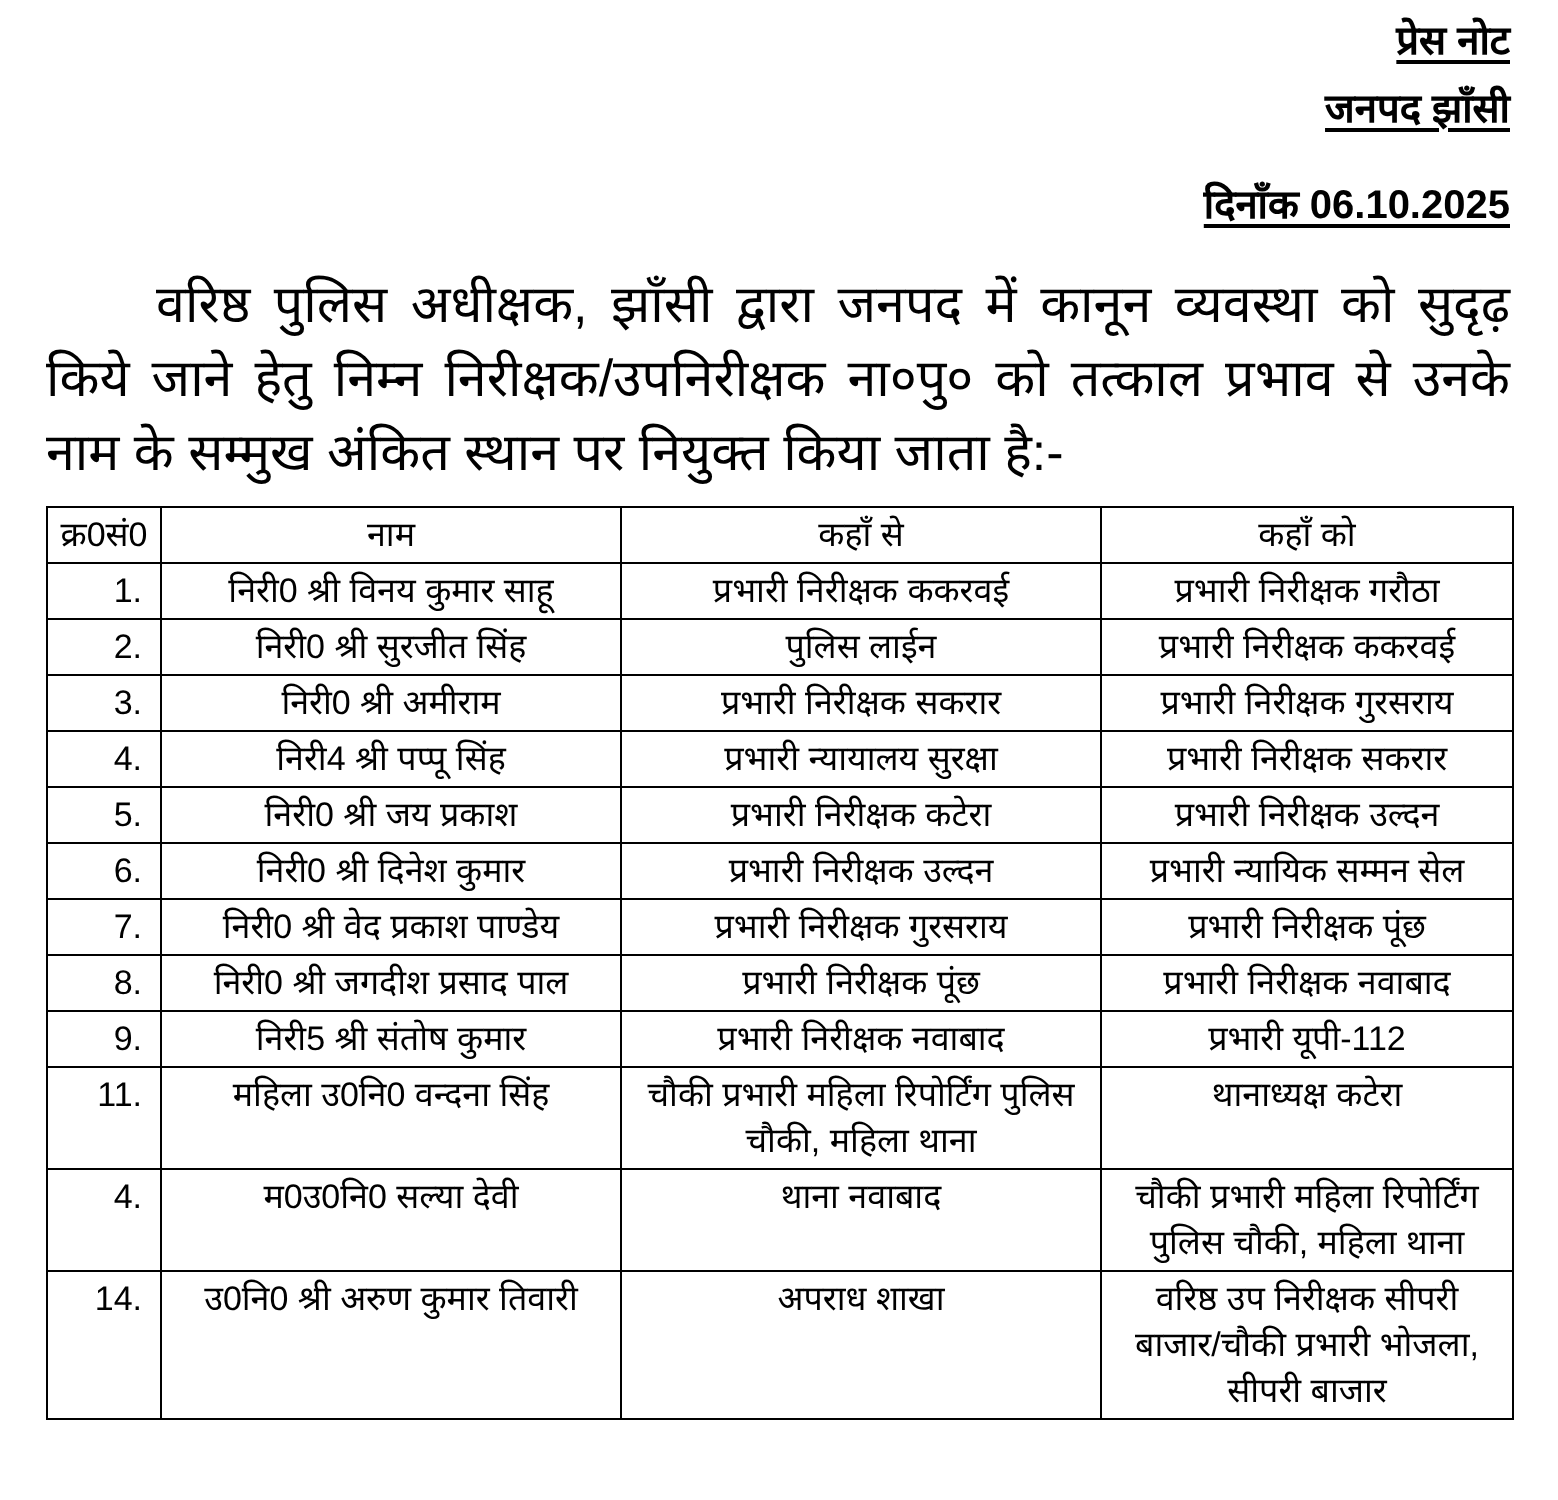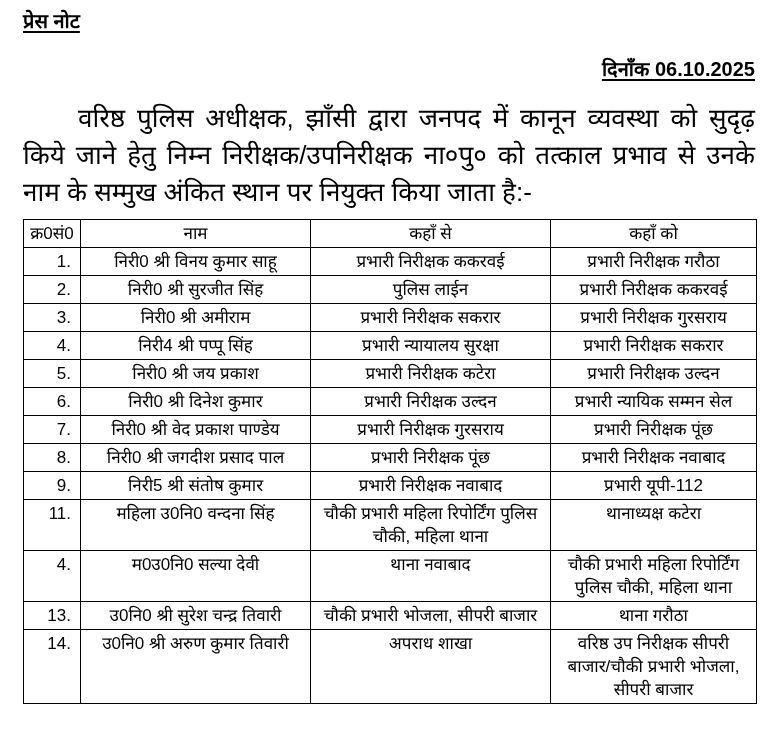--- a/index.html
+++ b/index.html
@@ -11,21 +11,21 @@
     width: 779px;
     height: 750px;
     overflow: hidden;
     color: #000000;
     font-family: "Liberation Sans", "DejaVu Sans", sans-serif;
   }
   .doc {
     padding: 8px 24px 0 23px;
   }
   .title {
-    text-align: left;
+    text-align: right;
     font-size: 20px;
     font-weight: bold;
     line-height: 26px;
     margin: 0 0 8px 0;
   }
   .title span, .date-line span {
     text-decoration: underline;
     text-underline-offset: 3px;
   }
   .date-line {
@@ -69,20 +69,23 @@
 </style>
 </head>
 <body>
 
 <div class="doc">
 
   <div class="title">
     <span>प्रेस नोट</span>
   </div>
 
+  <div class="title">
+    <span>जनपद झाँसी</span>
+  </div>
 
   <div class="date-line">
     <span>दिनाँक 06.10.2025</span>
   </div>
 
   <p class="intro">वरिष्ठ पुलिस अधीक्षक, झाँसी द्वारा जनपद में कानून व्यवस्था को सुदृढ़ किये जाने हेतु निम्न निरीक्षक/उपनिरीक्षक ना०पु० को तत्काल प्रभाव से उनके नाम के सम्मुख अंकित स्थान पर नियुक्त किया जाता है:-</p>
 
   <table class="transfer">
     <colgroup>
       <col class="c1">
@@ -159,26 +162,20 @@
           <td>चौकी प्रभारी महिला रिपोर्टिंग पुलिस चौकी, महिला थाना</td>
           <td>थानाध्यक्ष कटेरा</td>
         </tr>
         <tr>
           <td class="serial">4.</td>
           <td>म0उ0नि0 सल्या देवी</td>
           <td>थाना नवाबाद</td>
           <td>चौकी प्रभारी महिला रिपोर्टिंग पुलिस चौकी, महिला थाना</td>
         </tr>
         <tr>
-          <td class="serial">13.</td>
-          <td>उ0नि0 श्री सुरेश चन्द्र तिवारी</td>
-          <td>चौकी प्रभारी भोजला, सीपरी बाजार</td>
-          <td>थाना गरौठा</td>
-        </tr>
-        <tr>
           <td class="serial">14.</td>
           <td>उ0नि0 श्री अरुण कुमार तिवारी</td>
           <td>अपराध शाखा</td>
           <td>वरिष्ठ उप निरीक्षक सीपरी बाजार/चौकी प्रभारी भोजला, सीपरी बाजार</td>
         </tr>
       </tbody>
   </table>
 
 </div>
 

